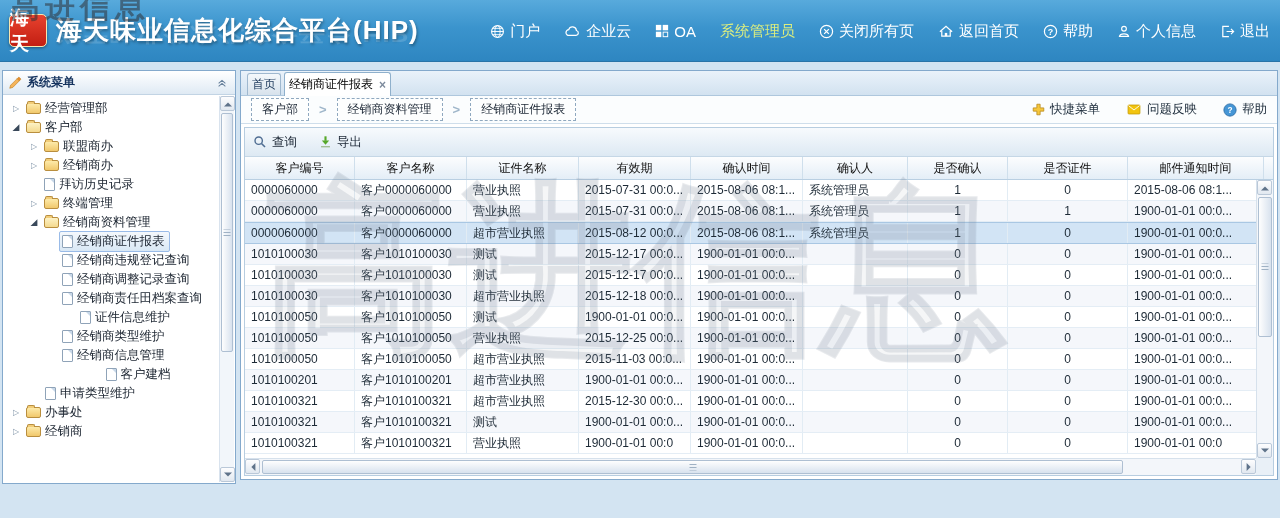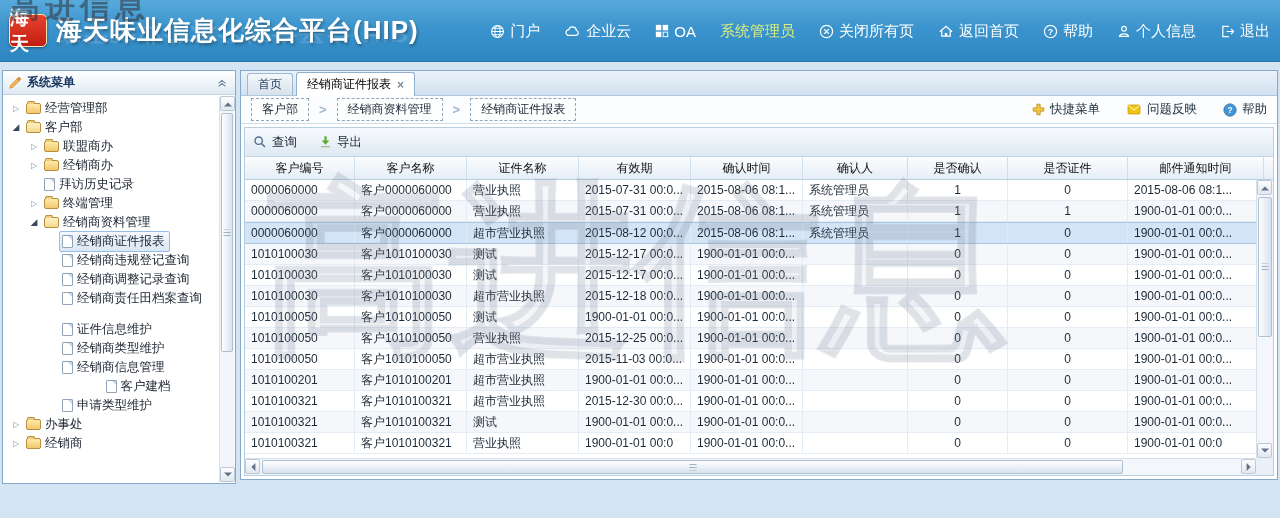--- a/index.html
+++ b/index.html
@@ -53,21 +53,21 @@
   .ic-file::before{content:"";position:absolute;top:0;right:0;border-style:solid;border-width:0 4px 4px 0;
     border-color:transparent #c7d7e8 transparent transparent;}
   .tree-scroll{position:absolute;right:1px;top:25px;bottom:1px;width:15px;background:#f2f6fa;
     border-left:1px solid #d9e3ee;}
 
   
   .content{position:absolute;left:240px;top:70px;width:1038px;height:410px;background:#fff;
     border:1px solid #84a9cc;display:flex;flex-direction:column;}
   .tabbar{height:25px;background:linear-gradient(#eaf2fa,#d2e2f0);border-bottom:1px solid #aec7dd;
     display:flex;align-items:flex-end;padding-left:6px;gap:3px;flex:none;}
-  .tab{height:22px;display:flex;align-items:center;gap:6px;padding:0 10px;font-size:12px;color:#1e3a5c;
+  .tab{height:22px;display:flex;align-items:center;gap:6px;padding:0 4px;font-size:12px;color:#1e3a5c;
     background:linear-gradient(#f4f8fb,#d7e2ec);border:1px solid #9fb8cf;border-bottom:none;
     border-radius:3px 3px 0 0;cursor:pointer;margin-bottom:0;}
   .tab.active{background:#fff;color:#000;height:24px;position:relative;top:1px;border-color:#8fb0cc;}
   .tab-close{color:#7d8b9d;font-size:12px;font-weight:bold;cursor:pointer;line-height:1;}
 
   .crumbrow{height:28px;background:#fbfdfe;border-bottom:1px solid #cfdeeb;display:flex;
     align-items:center;padding:0 10px;flex:none;}
   .crumb{border:1px dashed #8fa8bf;padding:2px 10px;font-size:12px;color:#1c2735;cursor:pointer;background:#fdfefe;}
   .crumb-sep{color:#9fb6ca;font-weight:bold;font-size:13px;margin:0 10px;}
   .qlinks{margin-left:auto;display:flex;align-items:center;gap:26px;text-align:center;}
@@ -287,21 +287,21 @@
           <span class="tlabel">经销商调整记录查询</span>
         </span>
       </div>
       <div class="tree-item" style="padding-left: 42px;">
         <span class="tri"></span>
         <span class="node">
           <span class="ic-file"></span>
           <span class="tlabel">经销商责任田档案查询</span>
         </span>
       </div>
-      <div class="tree-item" style="padding-left: 42px; margin-top: 12px;">
+      <div class="tree-item" style="padding-left: 60px;">
         <span class="tri"></span>
         <span class="node">
           <span class="ic-file"></span>
           <span class="tlabel">证件信息维护</span>
         </span>
       </div>
       <div class="tree-item" style="padding-left: 42px;">
         <span class="tri"></span>
         <span class="node">
           <span class="ic-file"></span>
@@ -315,21 +315,21 @@
           <span class="tlabel">经销商信息管理</span>
         </span>
       </div>
       <div class="tree-item" style="padding-left: 42px; justify-content: center;">
         <span class="tri"></span>
         <span class="node">
           <span class="ic-file"></span>
           <span class="tlabel">客户建档</span>
         </span>
       </div>
-      <div class="tree-item" style="padding-left: 42px;">
+      <div class="tree-item" style="padding-left: 25px;">
         <span class="tri"></span>
         <span class="node">
           <span class="ic-file"></span>
           <span class="tlabel">申请类型维护</span>
         </span>
       </div>
       <div class="tree-item" style="padding-left: 6px;">
         <span class="tri">▷</span>
         <span class="node">
           <span class="ic-folder"></span>

